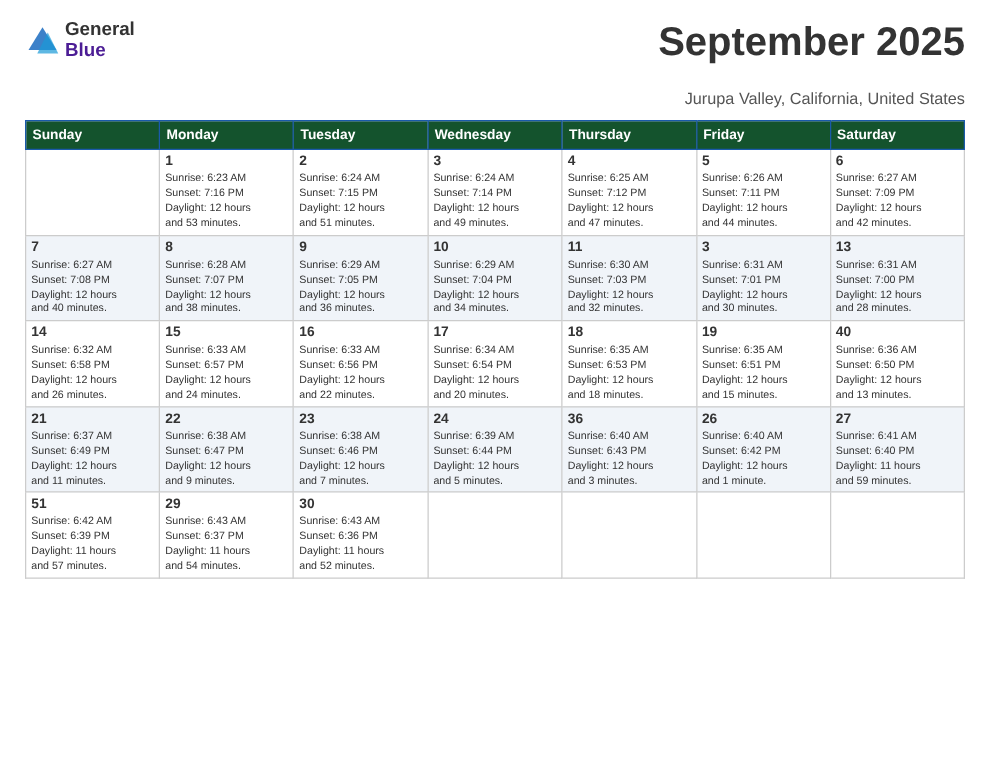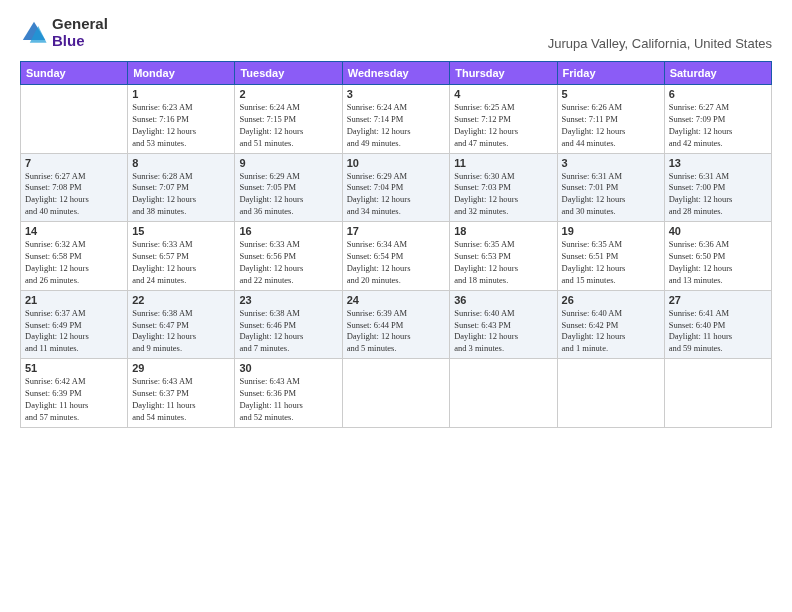--- a/index.html
+++ b/index.html
@@ -59,21 +59,21 @@
       font-size: 13px;
       color: #555;
       margin-top: 20px;
     }
     .calendar {
       width: 100%;
       border-collapse: collapse;
       font-size: 9.5px;
     }
     .calendar th {
-      background: #8b5cf6;
+      background: #14532d;
       color: #fff;
       text-align: left;
       padding: 5px 5px;
       font-size: 11px;
       font-weight: bold;
       border: 1px solid #1a5aaa;
     }
     .calendar td {
       vertical-align: top;
       border: 1px solid #ccc;
@@ -85,21 +85,20 @@
     .day-number {
       font-size: 11px;
       font-weight: bold;
       margin-bottom: 2px;
       display: block;
     }
     .day-info {
       font-size: 8.5px;
       color: #333;
       line-height: 1.4;
-      font-family: Liberation Serif, serif;
     }
     .empty-cell {
       background: #f9f9f9;
     }
     .row-shaded td {
       background: #f0f4f9;
     }
     .row-white td {
       background: #fff;
     }
@@ -113,20 +112,21 @@
       <svg class="logo-icon" viewBox="0 0 40 40" xmlns="http://www.w3.org/2000/svg">
         <polygon points="20,4 36,30 4,30" fill="#1a6bbf" opacity="0.85"></polygon>
         <polygon points="26,10 38,34 14,34" fill="#1a9ad7" opacity="0.7"></polygon>
       </svg>
       <div class="logo-text">
         <span class="logo-general">General</span>
         <span class="logo-blue">Blue</span>
       </div>
     </div>
     <div class="title-section">
+      <div class="month-title">September 2025</div>
       <div class="location">Jurupa Valley, California, United States</div>
     </div>
   </div>
 
   <table class="calendar">
     <thead>
       <tr>
       <th>Sunday</th>
           <th>Monday</th>
           <th>Tuesday</th>

